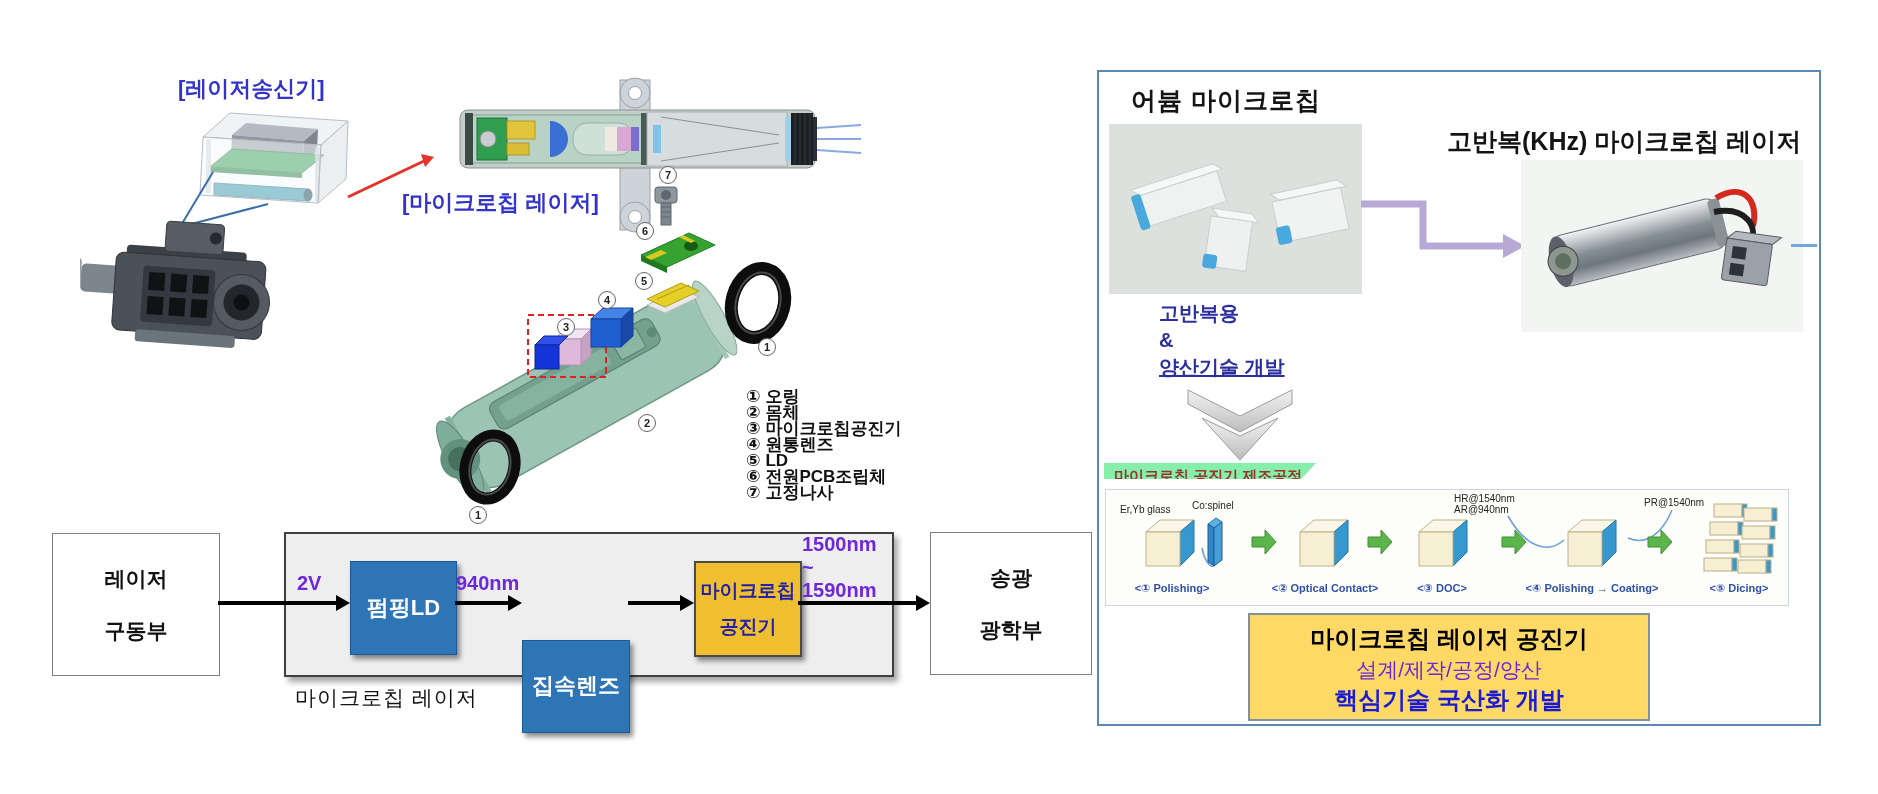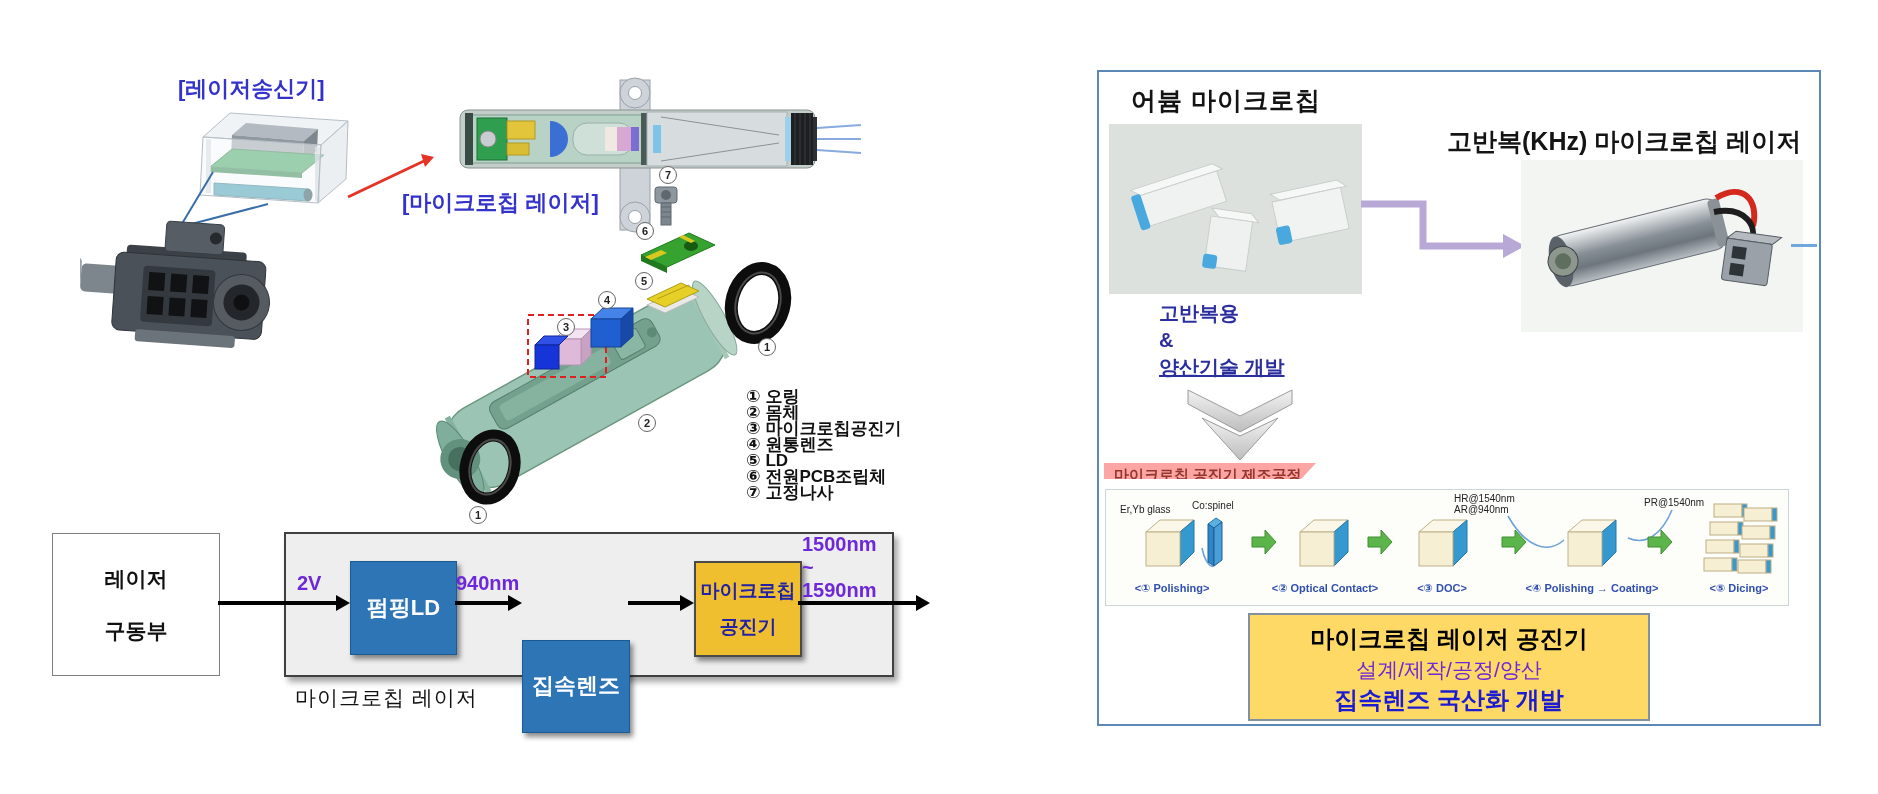--- a/index.html
+++ b/index.html
@@ -54,23 +54,23 @@
                      color:#141414;white-space:nowrap;}
   #chip-img{position:absolute;left:10px;top:52px;width:253px;height:170px;background:#dce1de;}
   #laser-img{position:absolute;left:422px;top:88px;width:282px;height:172px;background:#f3f5f2;}
   #subtitle{position:absolute;left:60px;top:228px;width:160px;text-align:left;color:#2B2F9E;
             font-weight:700;font-size:20px;line-height:27px;white-space:nowrap;}
   #subtitle .u{text-decoration:underline;}
   #spec-box{position:absolute;left:424px;top:263px;width:211px;height:37px;border:2px solid #4a7bbf;
             display:flex;align-items:center;justify-content:center;font-size:21px;color:#1c232b;
             background:#fff;white-space:nowrap;}
   #blue-line{position:absolute;left:692px;top:172px;width:26px;height:3px;background:#6fa8dc;}
-  #banner{position:absolute;left:5px;top:391px;width:212px;height:16px;background:#fca5a5;
+  #banner{position:absolute;left:5px;top:391px;width:212px;height:16px;background:#86efac;
           color:#96352B;font-weight:700;font-size:15px;line-height:25px;padding-left:10px;
-          box-sizing:border-box;clip-path:polygon(0 0,100% 0,93% 100%,0 100%);white-space:nowrap;font-family:Liberation Serif, serif;}
+          box-sizing:border-box;clip-path:polygon(0 0,100% 0,93% 100%,0 100%);white-space:nowrap;}
   #strip{position:absolute;left:6px;top:417px;width:684px;height:117px;background:#fdfdfa;
          border:1px solid #ccd5da;box-sizing:border-box;}
   .mat-label{position:absolute;font-size:10px;color:#222;white-space:nowrap;}
   .coat-label{position:absolute;font-size:10px;color:#222;line-height:11px;white-space:nowrap;}
   .step-cap{position:absolute;top:92px;font-size:11px;font-weight:700;color:#2F4FAE;
             white-space:nowrap;transform:translateX(-50%);}
   .cube{position:absolute;top:24px;}
   .garrow{position:absolute;top:38px;}
   #bottom-box{position:absolute;left:149px;top:541px;width:402px;height:108px;background:#FFD966;
               border:2px solid #82919f;box-sizing:border-box;text-align:center;padding-top:8px;}
@@ -300,20 +300,24 @@
   </div>
   <div id="box-res">
     <div>마이크로칩</div>
     <div>공진기</div>
   </div>
   <div id="lbl-wl2" class="flow-label">
     <div>1500nm</div>
     <div>~</div>
     <div>1590nm</div>
   </div>
+  <div id="box-output" class="io-box">
+    <div>송광</div>
+    <div>광학부</div>
+  </div>
 
   <div class="harrow" style="left:218px;top:601px;width:118px;"></div>
   <div class="ahead" style="left:336px;top:595px;"></div>
   <div class="harrow" style="left:455px;top:601px;width:53px;"></div>
   <div class="ahead" style="left:508px;top:595px;"></div>
   <div class="harrow" style="left:628px;top:601px;width:52px;"></div>
   <div class="ahead" style="left:680px;top:595px;"></div>
   <div class="harrow" style="left:798px;top:601px;width:118px;"></div>
   <div class="ahead" style="left:916px;top:595px;"></div>
 
@@ -477,17 +481,17 @@
       <div class="step-cap" style="left:66px;">&lt;① Polishing&gt;</div>
       <div class="step-cap" style="left:219px;">&lt;② Optical Contact&gt;</div>
       <div class="step-cap" style="left:336px;">&lt;③ DOC&gt;</div>
       <div class="step-cap" style="left:486px;">&lt;④ Polishing → Coating&gt;</div>
       <div class="step-cap" style="left:633px;">&lt;⑤ Dicing&gt;</div>
     </div>
 
     <div id="bottom-box">
       <div class="l1">마이크로칩 레이저 공진기</div>
       <div class="l2">설계/제작/공정/양산</div>
-      <div class="l3">집속렌즈 국산화 개발</div>
+      <div class="l3">핵심기술 국산화 개발</div>
     </div>
 
   </div>
 </div>
 
 </body></html>

